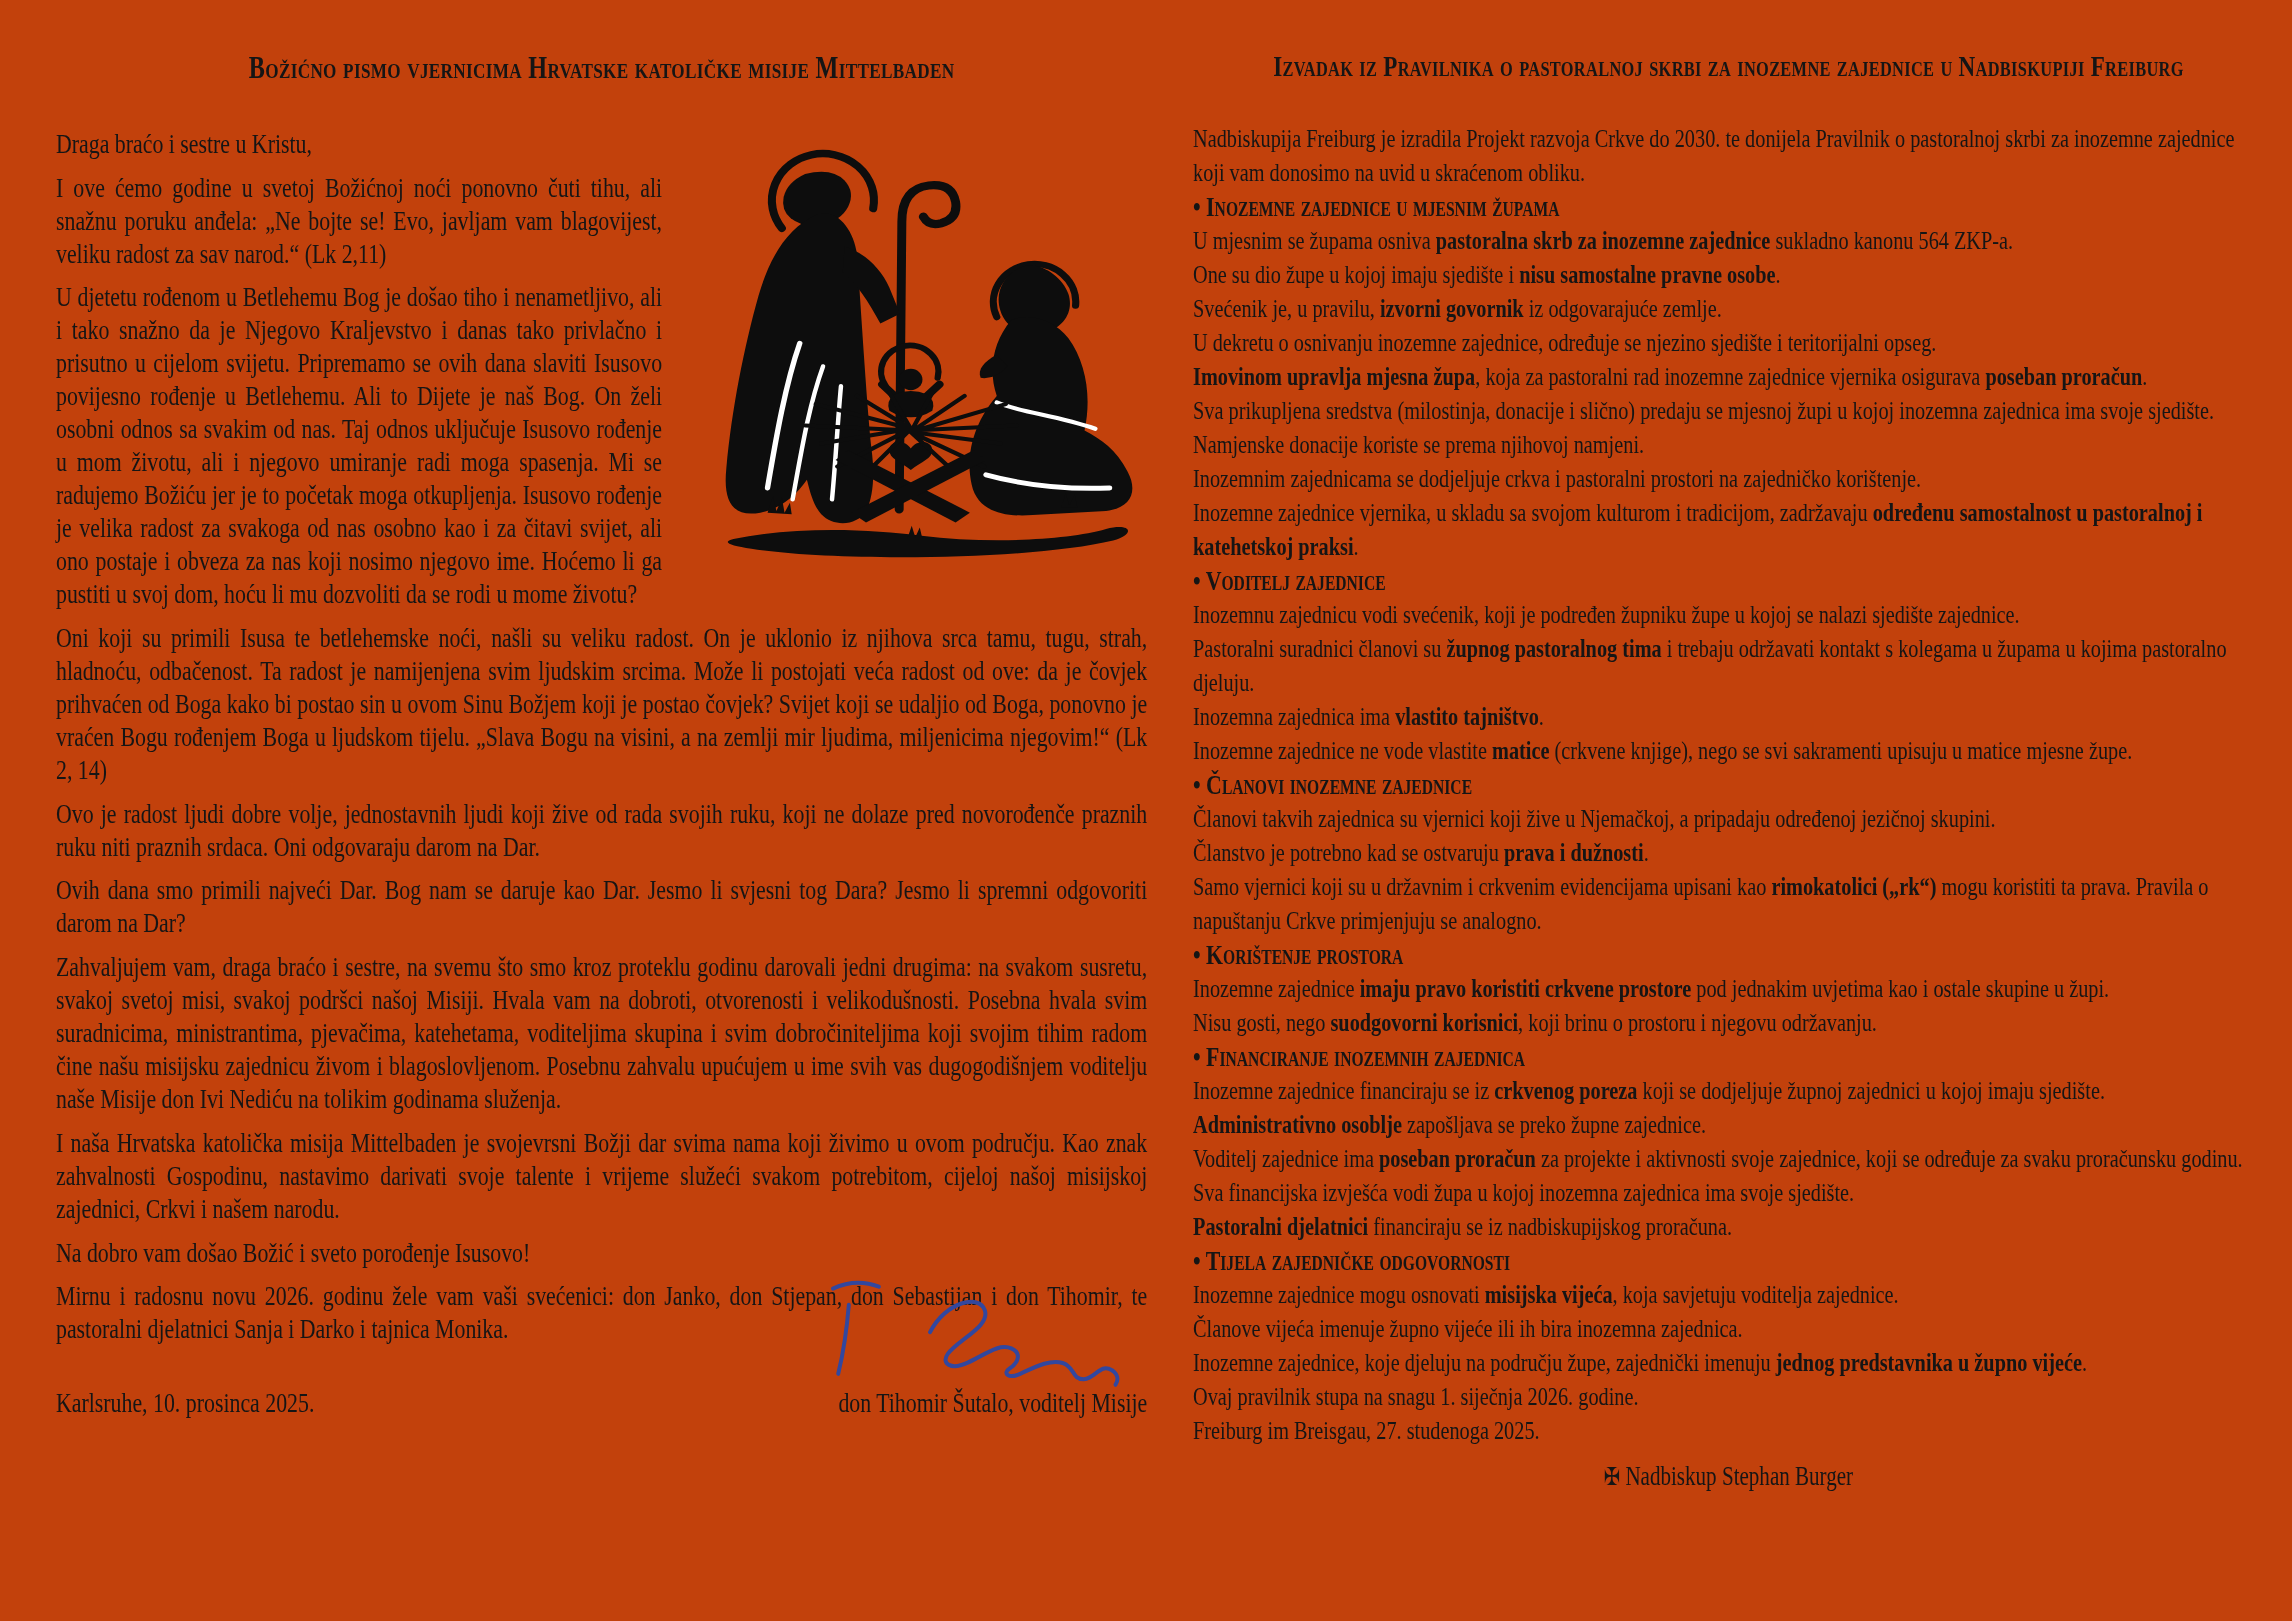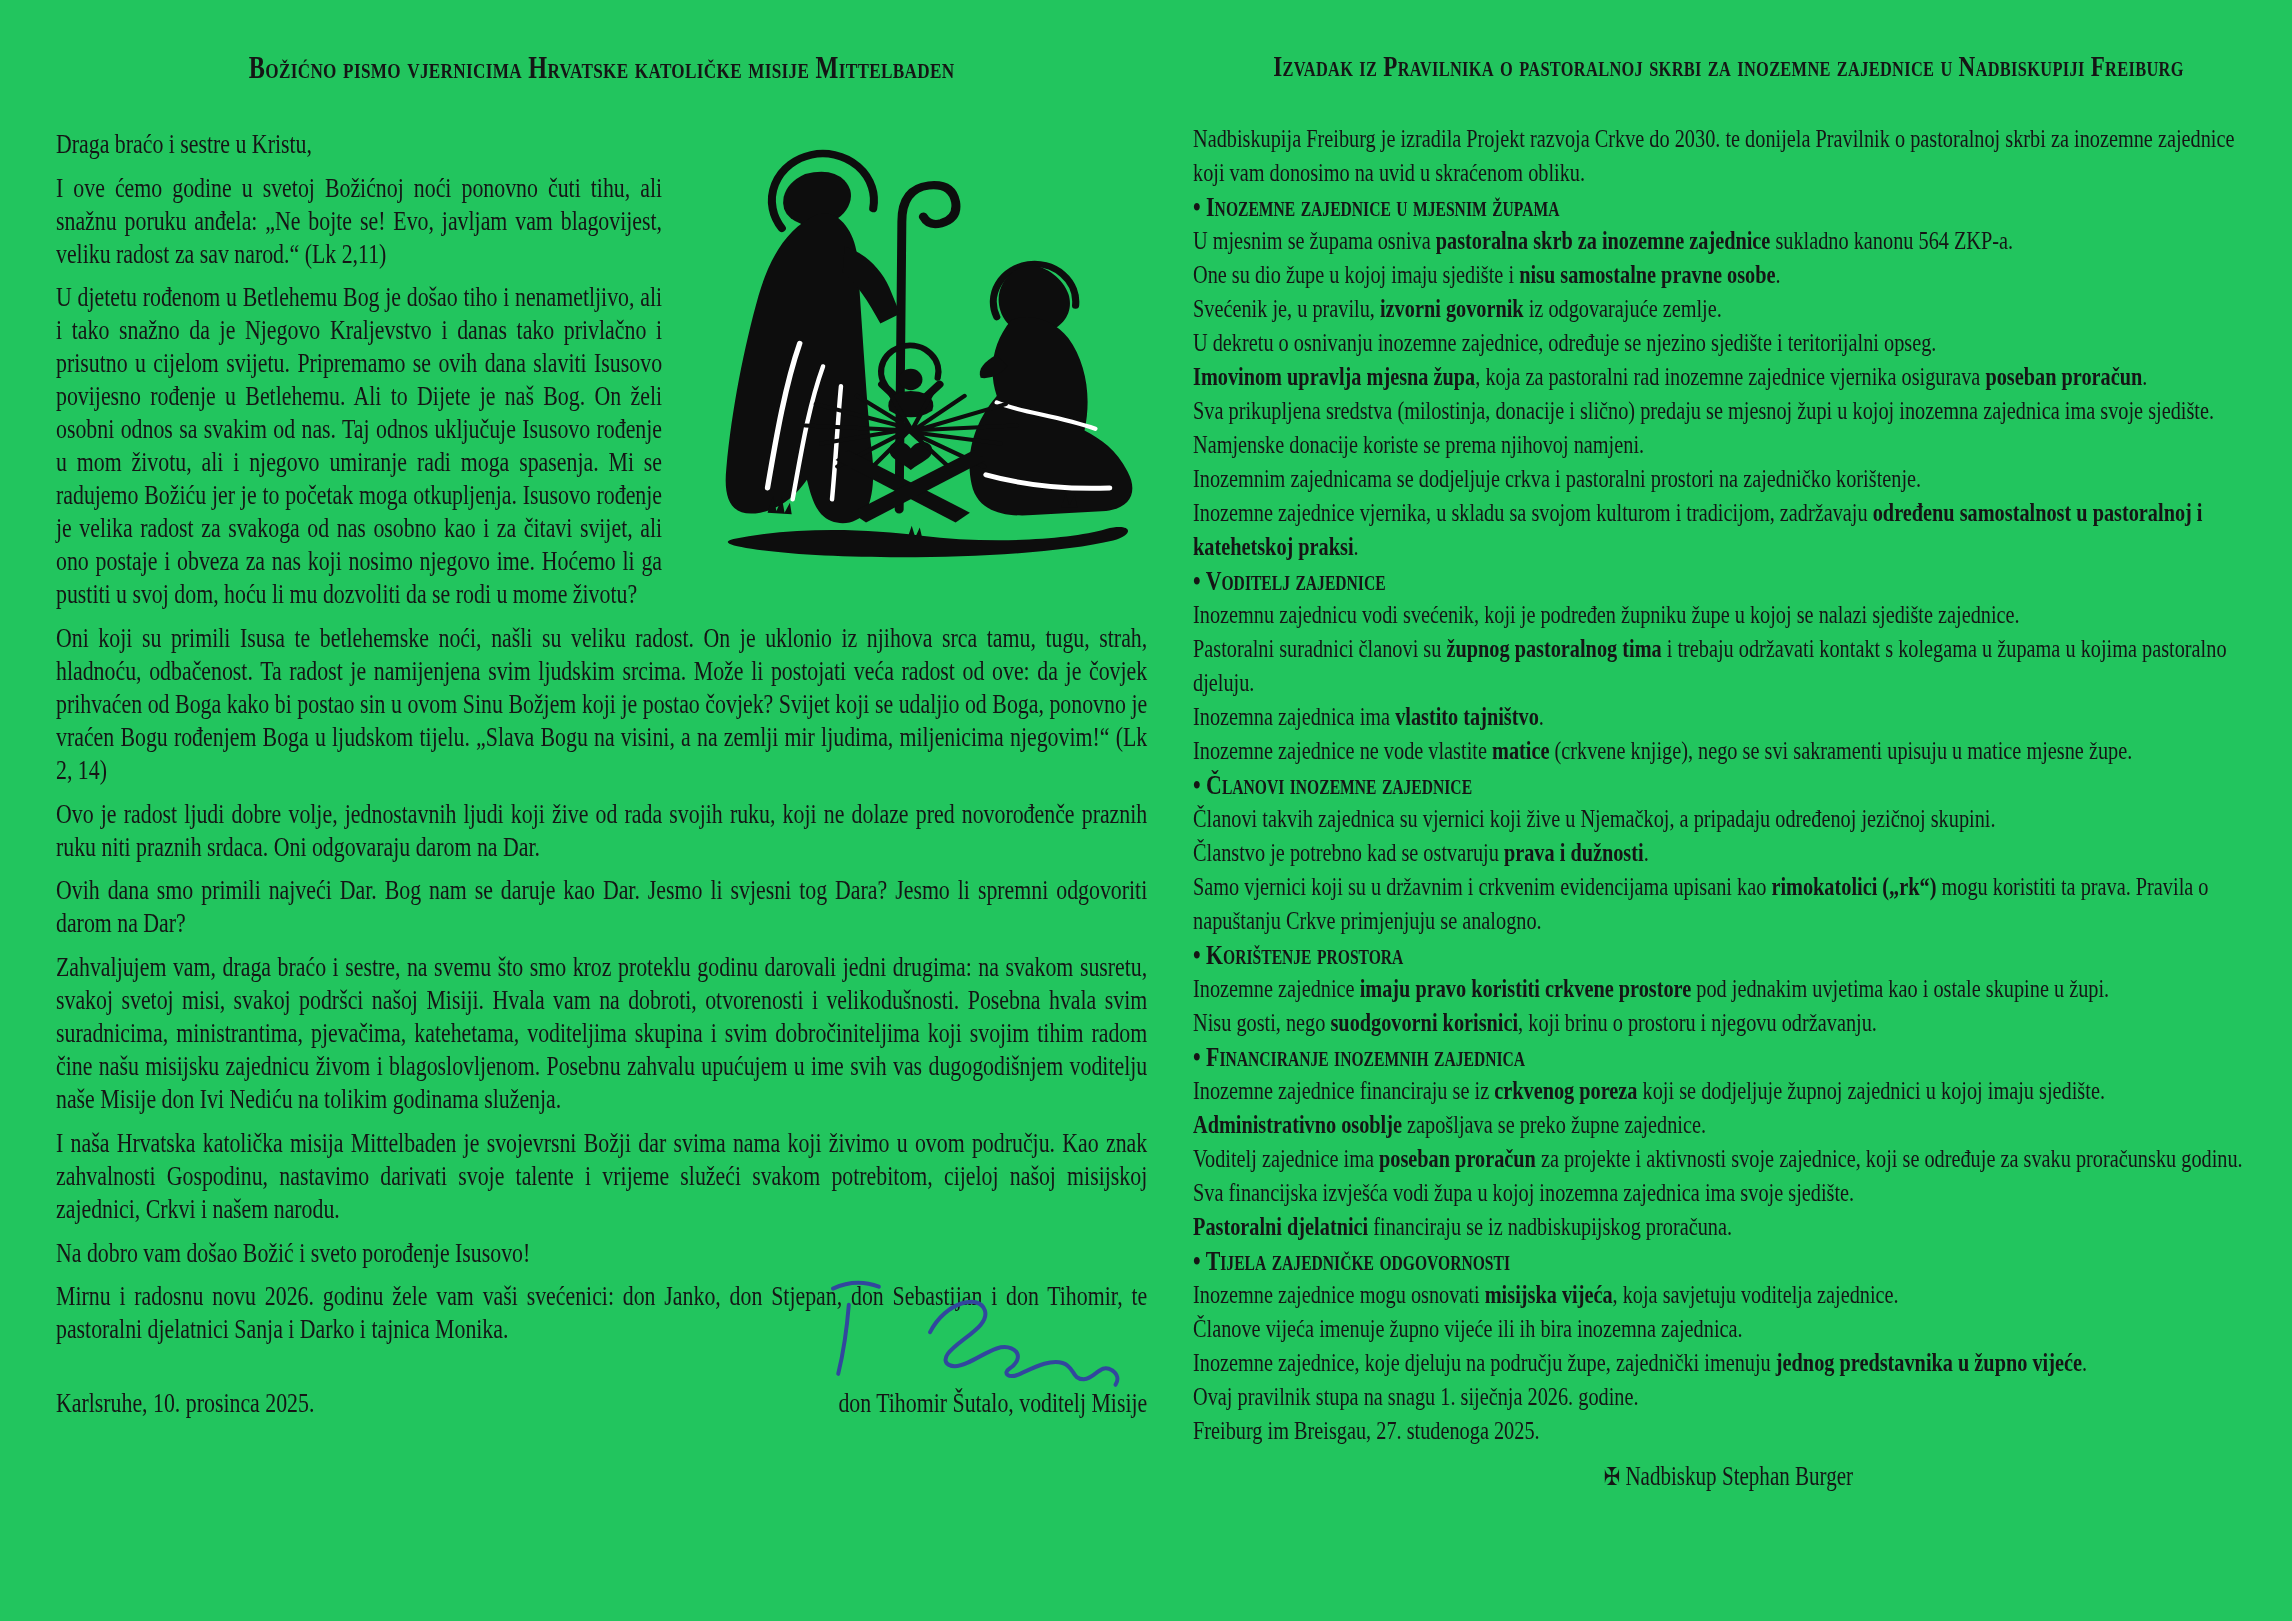--- a/index.html
+++ b/index.html
@@ -4,21 +4,21 @@
 <style>
   * { margin:0; padding:0; box-sizing:border-box; }
   html,body { background:#ffffff; }
   body {
     width:2293px; height:1621px;
     font-family:"Liberation Serif", serif;
     color:#151515;
     position:relative;
     overflow:hidden;
   }
-  .sheet { position:absolute; inset:0; background:#22c55e; }
+  .sheet { position:absolute; inset:0; background:#c2410c; }
 
   
   .col { position:absolute; top:50px; transform:scaleX(0.78); transform-origin:0 0; }
   .col-left  { left:56px;   width:1399px; }
   .col-right { left:1193px; width:1373px; }
 
   h1.page-title {
     font-size:31px; font-weight:700; font-variant:small-caps;
     letter-spacing:0.4px; text-align:center; white-space:nowrap;
   }

